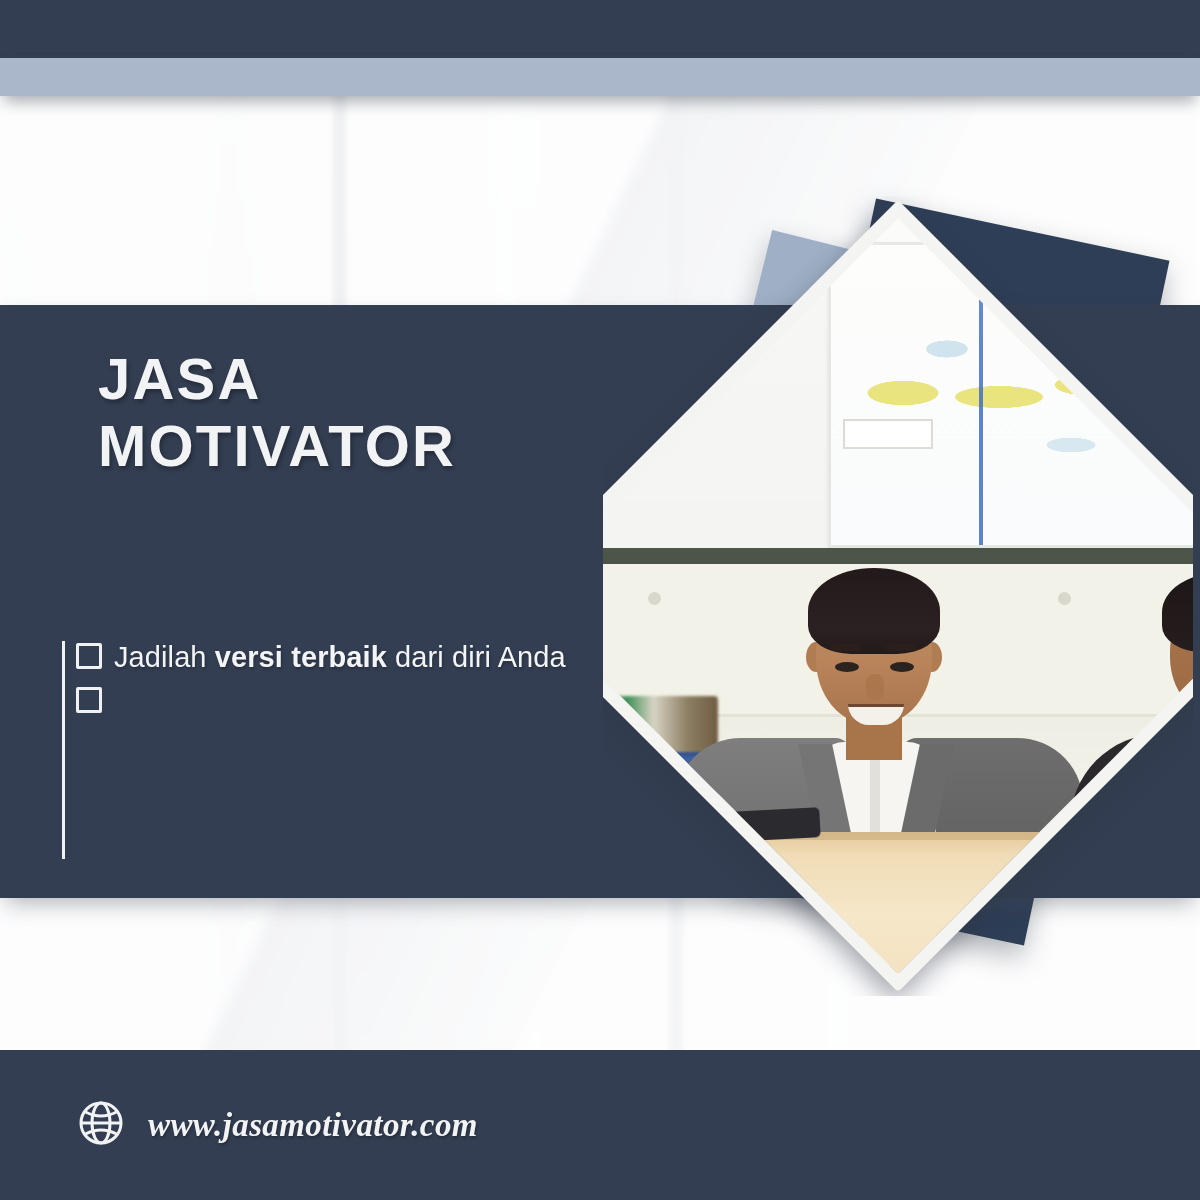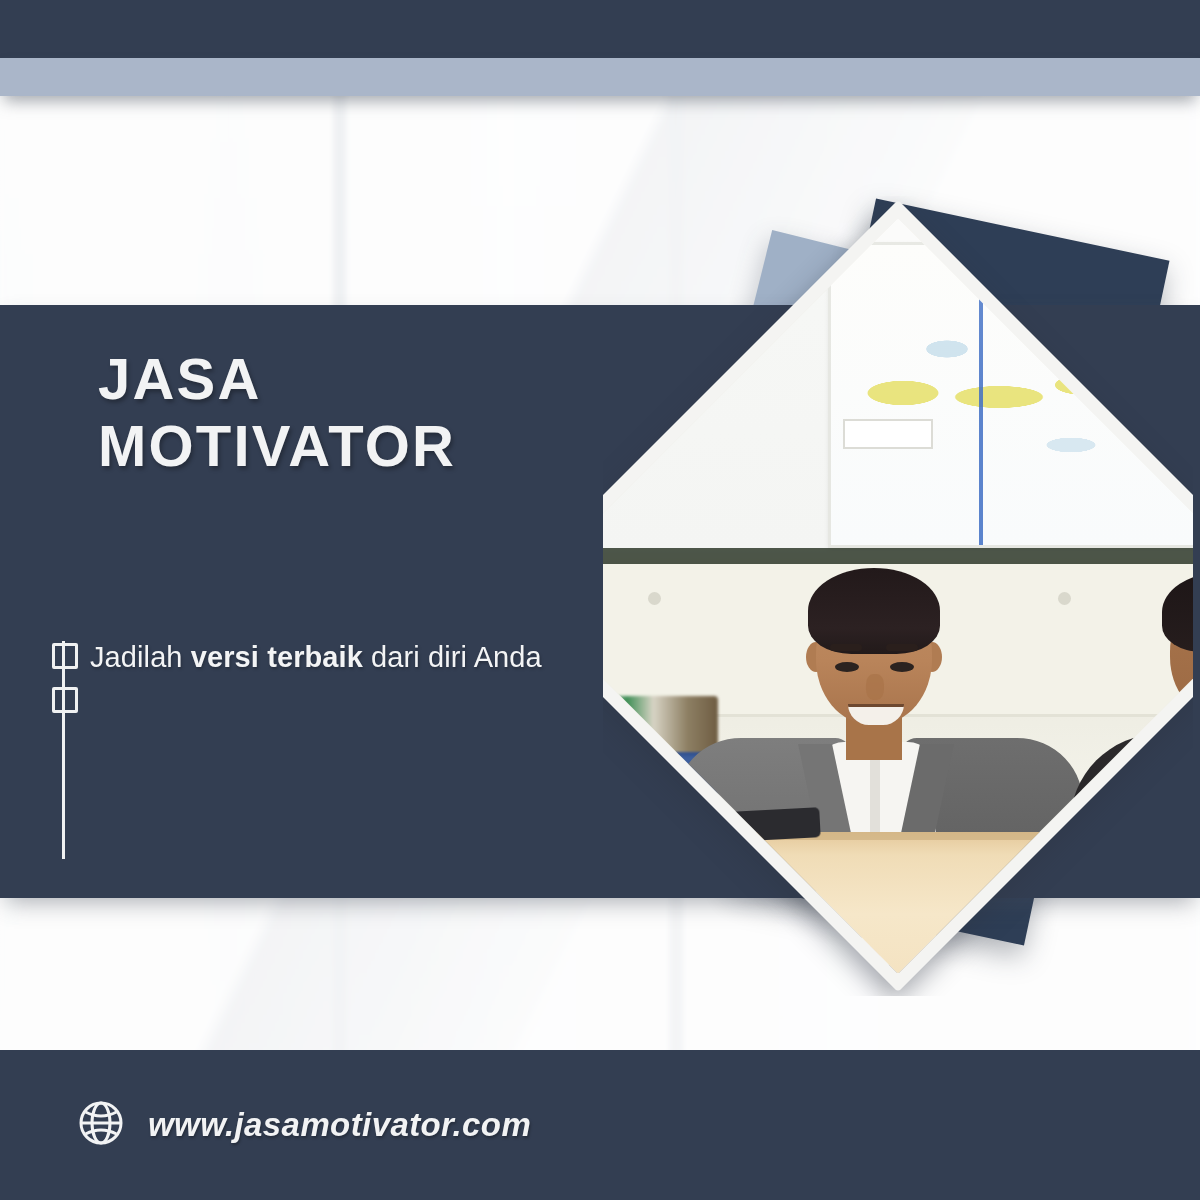--- a/index.html
+++ b/index.html
@@ -170,40 +170,41 @@
   .headline{
     position:absolute;left:52px;top:40px;width:560px;
     color:#f2f3f4;font-weight:bold;font-size:58px;line-height:1.16;
     letter-spacing:2.2px;
     text-shadow:2px 3px 4px rgba(0,0,0,.30);
   }
   .headline div{white-space:nowrap;margin-left:46px;}
 
   .bullets{position:absolute;left:62px;top:332px;width:545px;}
   .rule{position:absolute;left:0;top:4px;width:3px;height:218px;background:#f0f1f2;}
-  .blist{margin:0;padding:0 0 0 28px;list-style:none;}
+  .blist{margin:0;padding:0 0 0 52px;list-style:none;}
   .blist li{
     position:relative;color:#f3f4f5;font-size:29px;line-height:1.44;
     font-weight:400;margin-bottom:2px;letter-spacing:.1px;
     text-shadow:1px 2px 3px rgba(0,0,0,.26);
   }
   .bsq{position:absolute;left:-38px;top:6px;width:20px;height:20px;
     border:3px solid #f0f1f2;border-radius:2px;}
   .blist b{font-weight:bold;}
 
   
   .footer{position:absolute;left:0;top:1050px;width:1200px;height:150px;background:#333e52;z-index:14;
     display:flex;align-items:center;}
   .f-item{display:flex;align-items:center;color:#f2f3f4;}
   .f-web{margin-left:78px;}
   .f-phone{margin-left:86px;}
   .f-icon{flex:0 0 auto;display:block;}
   .f-web-text{
     margin-left:24px;font-size:33px;font-style:italic;font-weight:bold;letter-spacing:.4px;
     text-shadow:1px 2px 3px rgba(0,0,0,.3);
+    font-family:Liberation Serif, serif;
   }
   .f-phone-text{
     margin-left:24px;font-size:43px;font-weight:bold;letter-spacing:1px;
     text-shadow:1px 2px 4px rgba(0,0,0,.32);
   }
 </style>
 </head>
 <body>
 
 <div class="poster">

